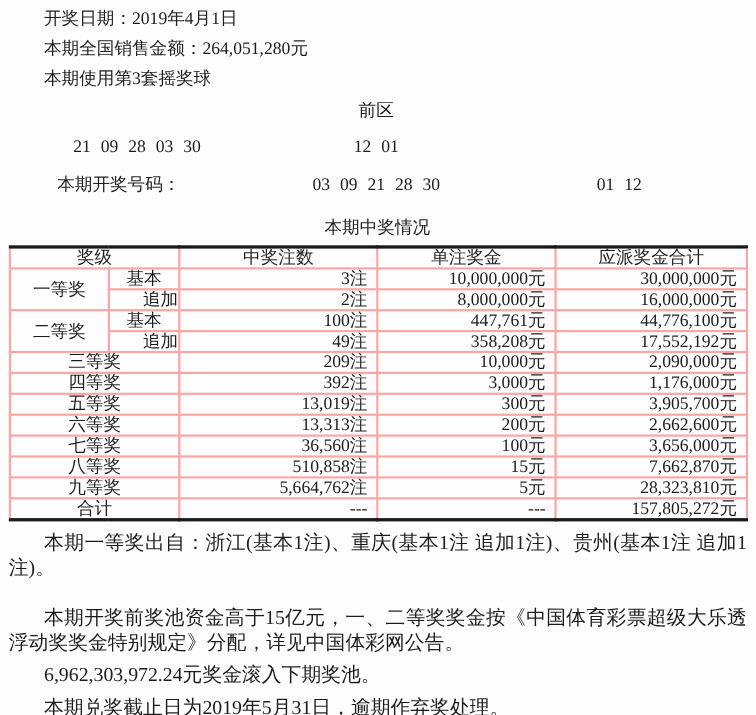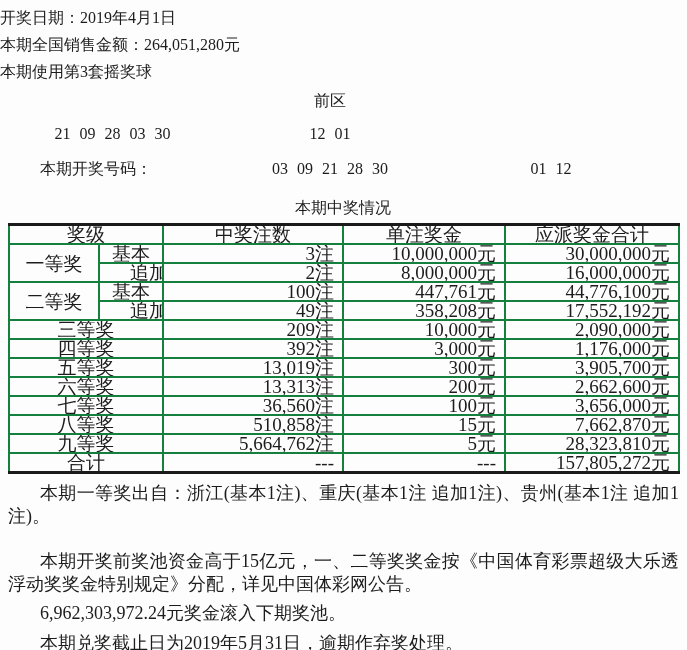--- a/index.html
+++ b/index.html
@@ -11,31 +11,33 @@
     height: 650px;
     background: #fdfdfd;
     color: #1c1c1c;
     font-family: "Liberation Serif", "DejaVu Serif", serif;
     overflow: hidden;
   }
   .page {
     padding-top: 4px;
   }
   .meta-line {
+    padding-left: 40px;
     font-size: 16px;
     line-height: 27px;
     white-space: nowrap;
   }
   
   .zones {
     margin-top: 0;
   }
   .zrow {
     display: grid;
     grid-template-columns: 225px 210px 232px;
+    padding-left: 12px;
   }
   .zr-head { height: 32px; line-height: 32px; }
   .zr-seq  { height: 34px; line-height: 34px; }
   .zr-num  { height: 35px; line-height: 35px; }
   .zrow .c1 {
     padding-left: 40px;
     font-size: 16px;
     white-space: nowrap;
   }
   .zrow .c2, .zrow .c3 {
@@ -60,25 +62,25 @@
     border: 2px solid #1a1a1a;
     border-top-width: 3px;
     border-bottom-width: 3px;
   }
   table.prize col.cA { width: 90px; }
   table.prize col.cB { width: 64px; }
   table.prize col.cC { width: 180px; }
   table.prize col.cD { width: 162px; }
   table.prize col.cE { width: 174px; }
   table.prize th, table.prize td {
-    border: 2px solid #15803d;
+    border: 2px solid #fca5a5;
     height: 17px;
     line-height: 17px;
     padding: 0 8px;
-    font-size: 19px;
+    font-size: 16px;
     font-weight: normal;
     white-space: nowrap;
     overflow: hidden;
     margin-left: 10px;
   }
   table.prize th { text-align: center; }
   td.lvl, td.sub { text-align: center; }
   td.num { text-align: right; }
   tr.thin td { border-top-width: 1px; padding-left: 30px; }
   .footer p {

